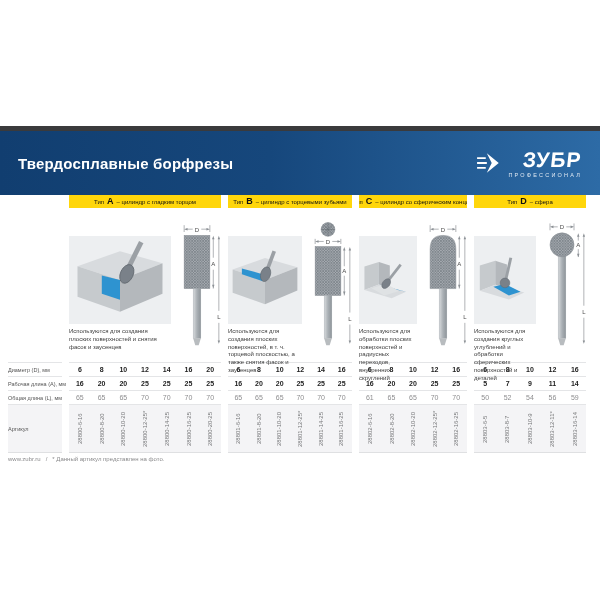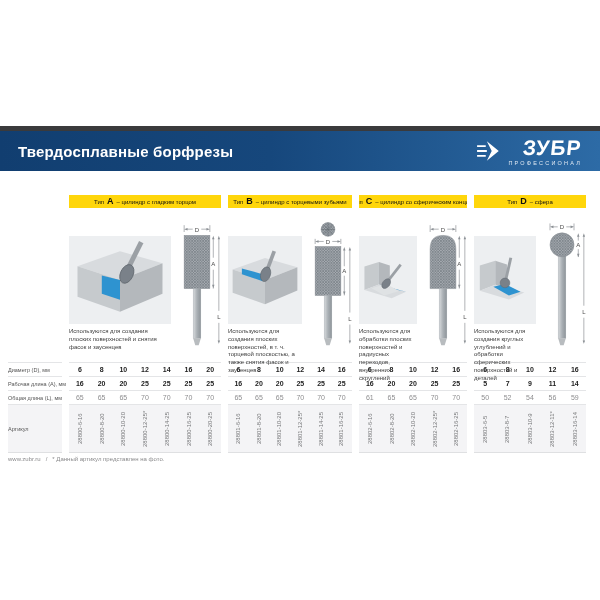--- a/index.html
+++ b/index.html
@@ -6,21 +6,21 @@
   body{
     width:600px;height:600px;position:relative;background:#ffffff;
     font-family:"Liberation Sans", sans-serif;overflow:hidden;
     -webkit-font-smoothing:antialiased;
   }
   *{box-sizing:border-box;}
 
   
   .topbar{position:absolute;top:126px;left:0;width:600px;height:5px;background:#3a3a3c;}
   .header{
-    position:absolute;top:131px;left:0;width:600px;height:40px;
+    position:absolute;top:131px;left:0;width:600px;height:64px;
     background:linear-gradient(90deg,#113e70 0%,#1d5априв 0%,#16477c 40%,#2d6ba6 100%);
     background:linear-gradient(90deg,#113e70 0%,#16477c 45%,#2d6ba6 100%);
     display:flex;align-items:center;justify-content:space-between;padding:0 18px;
   }
   .page-title{color:#fff;font-size:15px;font-weight:bold;letter-spacing:.2px;}
   .brand{display:flex;align-items:center;gap:6px;color:#fff;}
   .brand-icon{width:26px;height:26px;}
   .brand-text{display:flex;flex-direction:column;align-items:flex-end;}
   .brand-name{font-size:21px;font-weight:bold;letter-spacing:1px;transform:skewX(-6deg);line-height:1;}
   .brand-sub{font-size:5.5px;letter-spacing:2.2px;margin-top:2px;color:#dfe8f2;}

